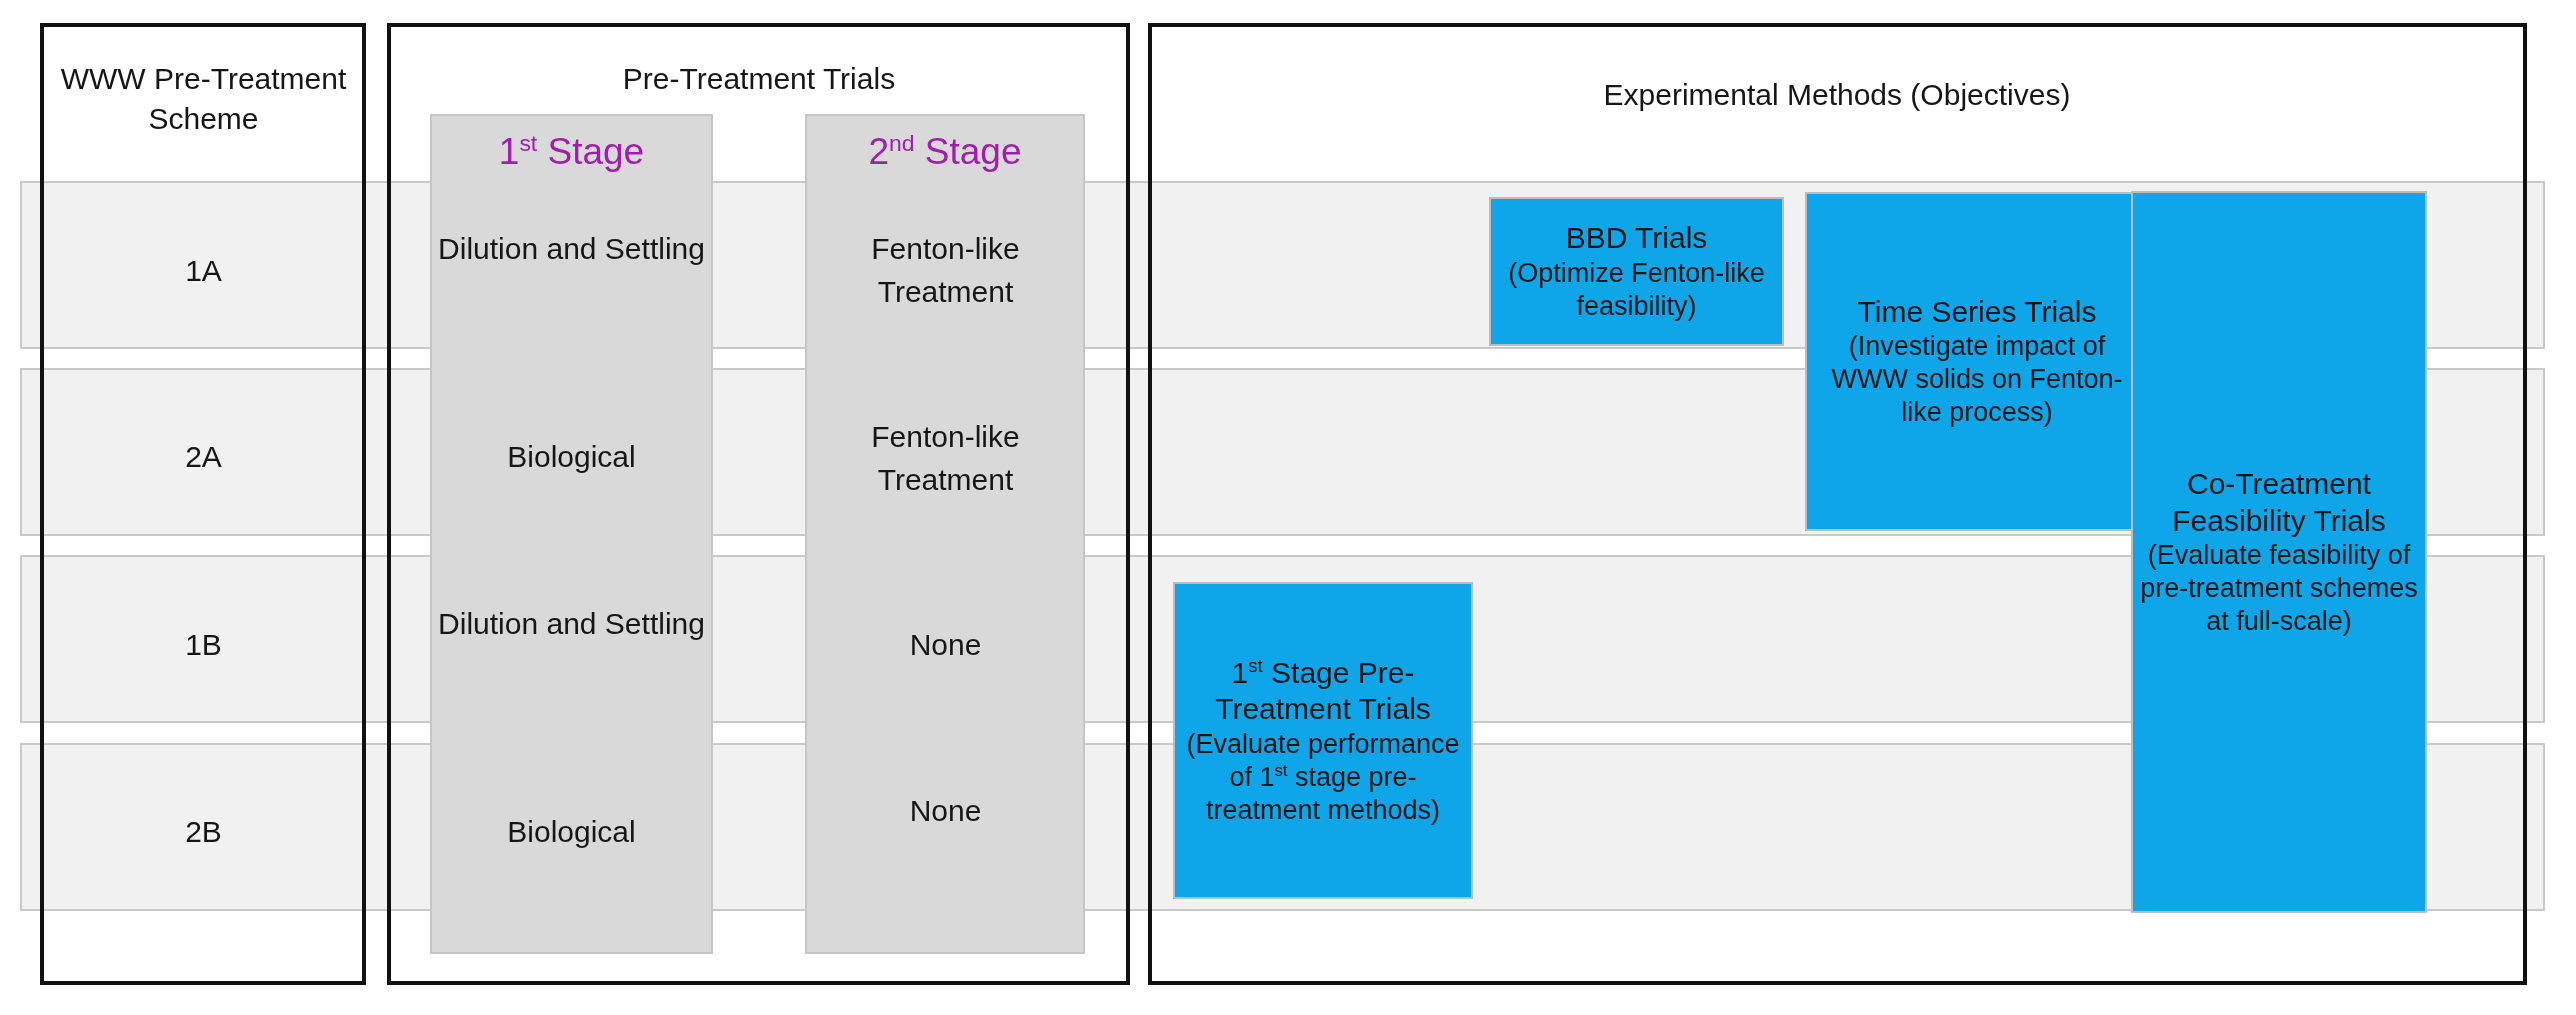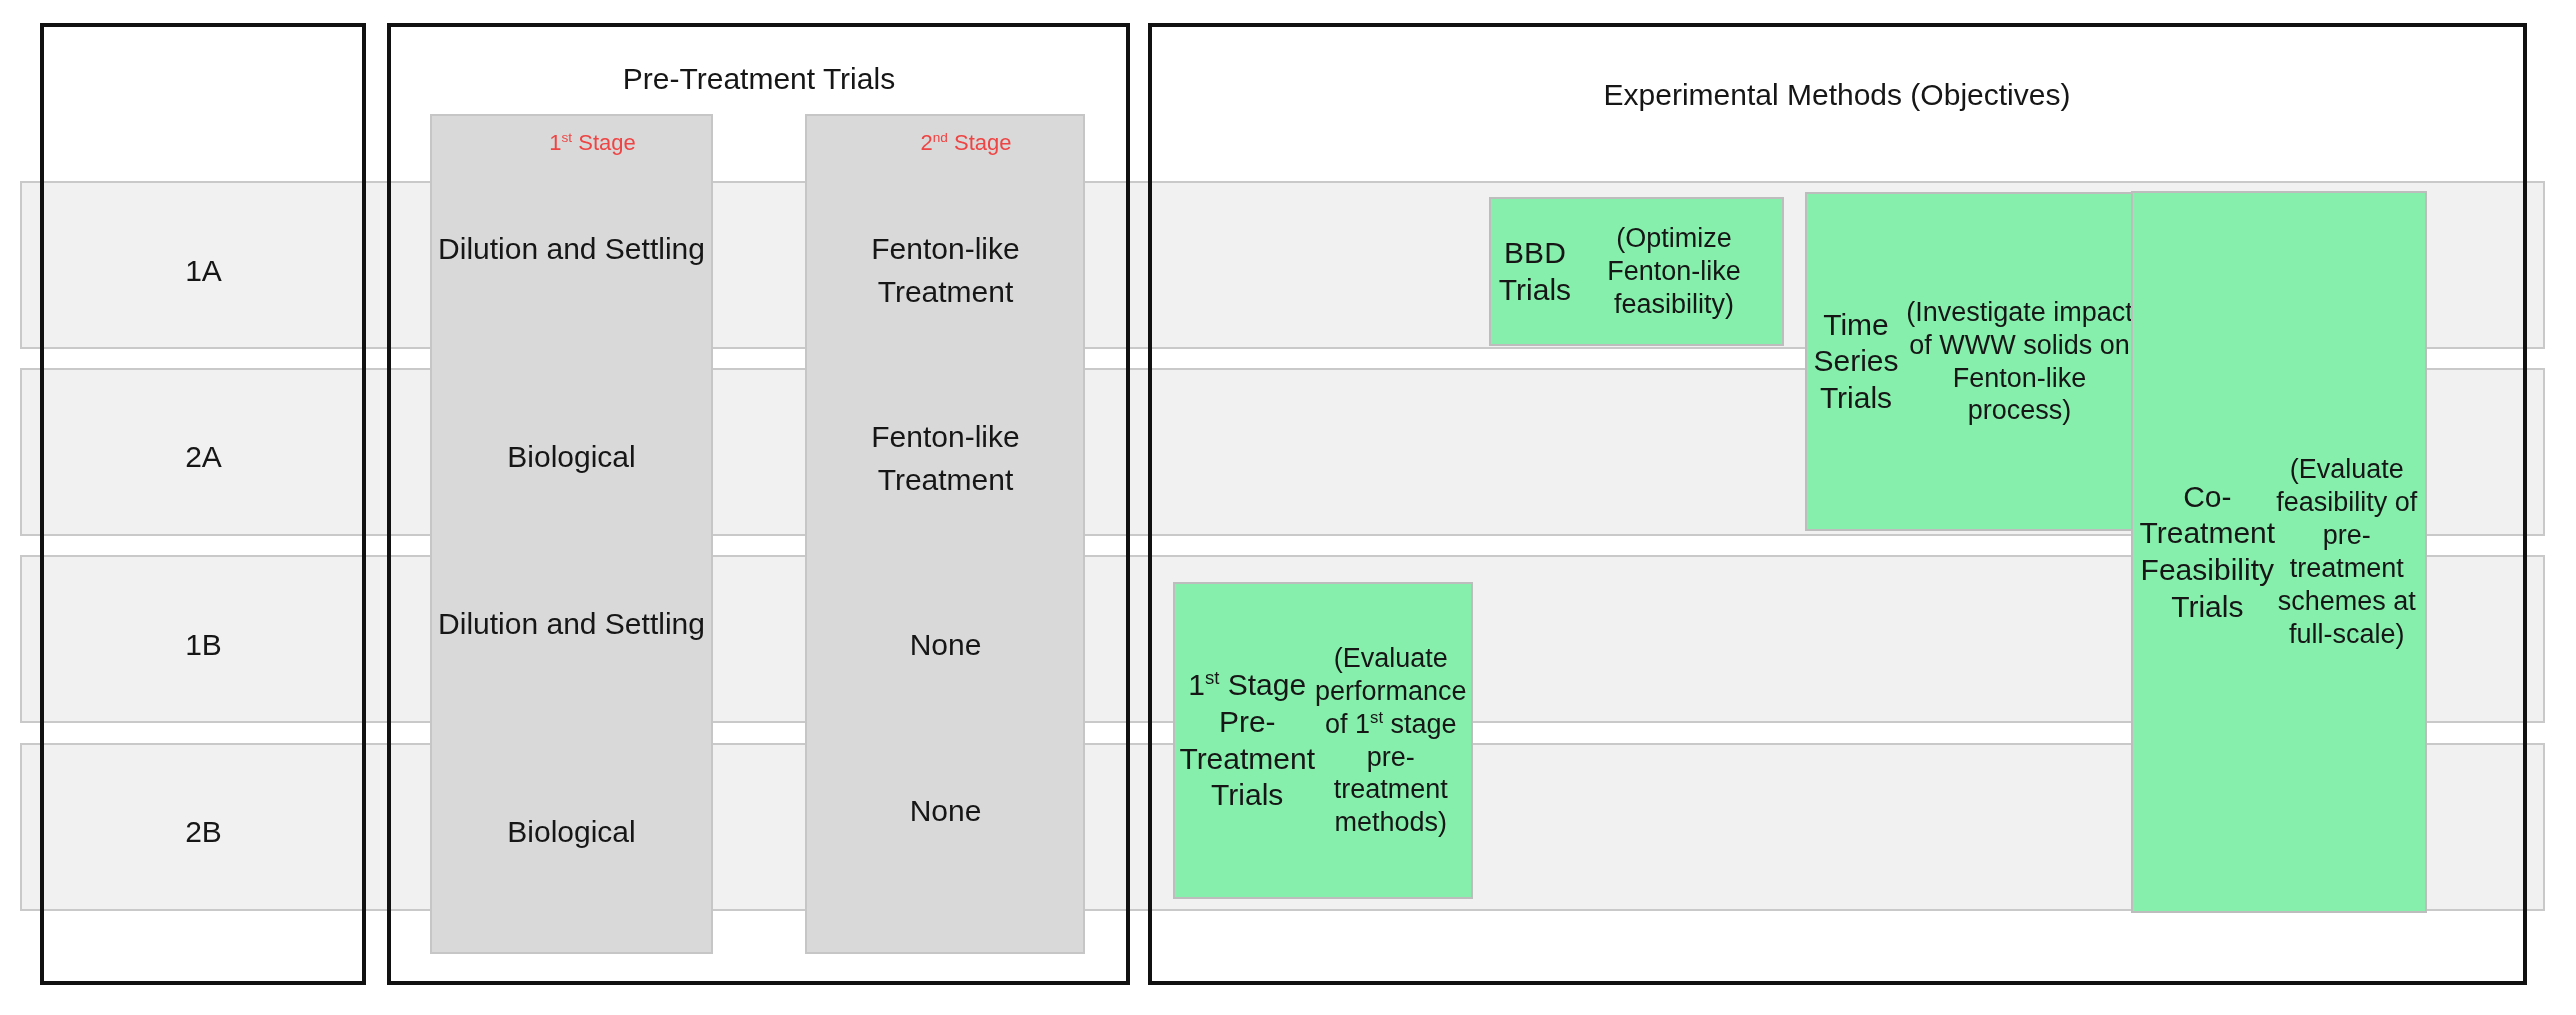--- a/index.html
+++ b/index.html
@@ -12,28 +12,28 @@
   
   .stagestrip{position:absolute;background:#d9d9d9;border:2px solid #c6c6c6;box-sizing:border-box;}
 
   
   .panel{position:absolute;border:4.6px solid #111111;box-sizing:border-box;background:transparent;}
 
   
   .paneltitle{position:absolute;text-align:center;color:#161616;font-size:30px;line-height:1.32;}
 
   
-  .stagehead{position:absolute;text-align:center;color:#ef4444;font-size:22px;line-height:1.2;padding-left:21px;}
+  .stagehead{position:absolute;text-align:center;color:#a21caf;font-size:37px;line-height:1.2;}
 
   
   .celltext{position:absolute;text-align:center;color:#161616;font-size:30px;line-height:1.42;}
 
   
-  .trialbox{position:absolute;background:#86efac;border:2px solid #bdbdbd;box-sizing:border-box;
-            display:flex;flex-direction:row;align-items:center;justify-content:center;
+  .trialbox{position:absolute;background:#0ea5e9;border:2px solid #bdbdbd;box-sizing:border-box;
+            display:flex;flex-direction:column;align-items:center;justify-content:center;
             text-align:center;color:#161616;padding:3.9px 6.5px;}
   .trialbox .tb-title{font-size:30px;line-height:1.22;}
   .trialbox .tb-sub{font-size:27px;line-height:1.22;}
 
   sup{font-size:0.62em;vertical-align:super;line-height:0;}
 </style>
 </head>
 <body>
 
 <div id="stage">
@@ -43,20 +43,21 @@
   <div class="rowband" style="left:19.5px;top:555px;width:2525px;height:168px;"></div>
   <div class="rowband" style="left:19.5px;top:743px;width:2525px;height:168px;"></div>
 
   <div class="stagestrip" style="left:430px;top:114px;width:283px;height:840px;"></div>
   <div class="stagestrip" style="left:805px;top:114px;width:280px;height:840px;"></div>
 
   <div class="panel" style="left:40px;top:23px;width:326px;height:962px;"></div>
   <div class="panel" style="left:387px;top:23px;width:743px;height:962px;"></div>
   <div class="panel" style="left:1148px;top:23px;width:1379px;height:962px;"></div>
 
+  <div class="paneltitle" style="left:53px;top:59px;width:301px;">WWW Pre-Treatment Scheme</div>
 
   <div class="paneltitle" style="left:404px;top:59px;width:710px;">Pre-Treatment Trials</div>
 
   <div class="paneltitle" style="left:1166px;top:75px;width:1342px;">Experimental Methods (Objectives)</div>
 
   <div class="stagehead" style="left:430px;top:130px;width:283px;">
     <span><span>1</span><sup>st</sup><span> Stage</span></span>
   </div>
   <div class="stagehead" style="left:805px;top:130px;width:280px;">
     <span><span>2</span><sup>nd</sup><span> Stage</span></span>

